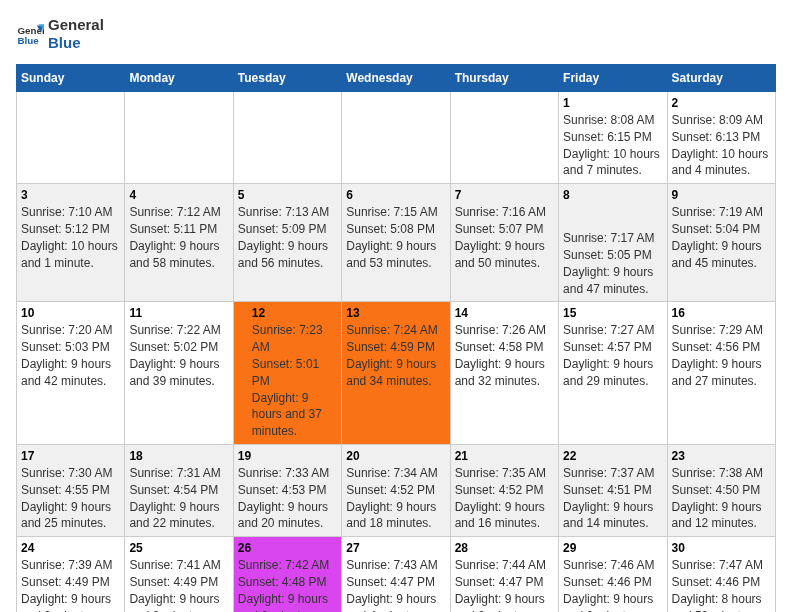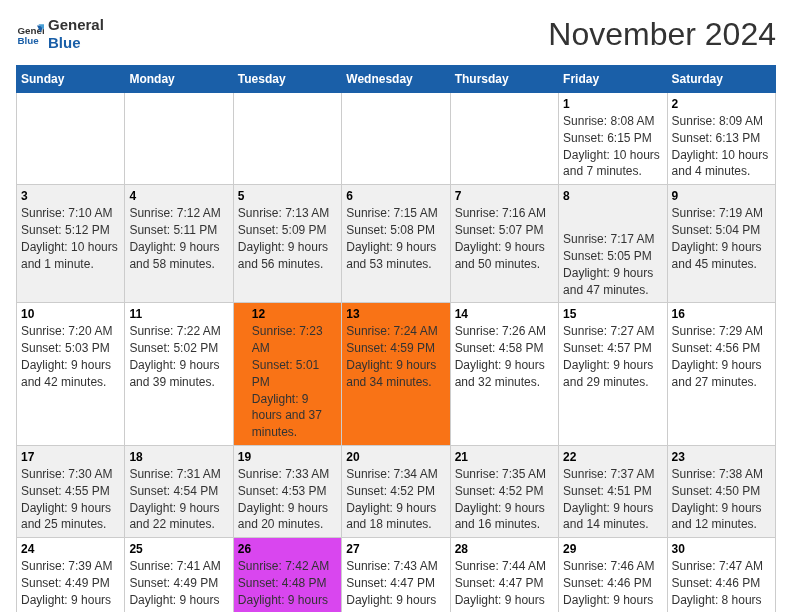--- a/index.html
+++ b/index.html
@@ -90,21 +90,20 @@
       <text x="2" y="34" font-size="14" font-weight="bold" fill="#1a5fa8">Blue</text>
       <polygon points="30,8 40,8 35,18" fill="#1a5fa8"></polygon>
       <polygon points="32,6 40,6 40,14" fill="#4a9fd4"></polygon>
     </svg>
     <div style="line-height:1.2">
       <div style="font-size:15px;font-weight:bold;color:#333;">General</div>
       <div style="font-size:15px;font-weight:bold;color:#1a5fa8;">Blue</div>
     </div>
   </div>
   <div class="title-area">
-    <div class="month-title">November 2024</div>
   </div>
 </div>
 
 <table class="calendar">
   <thead>
     <tr>
     <th>Sunday</th>
         <th>Monday</th>
         <th>Tuesday</th>
         <th>Wednesday</th>

